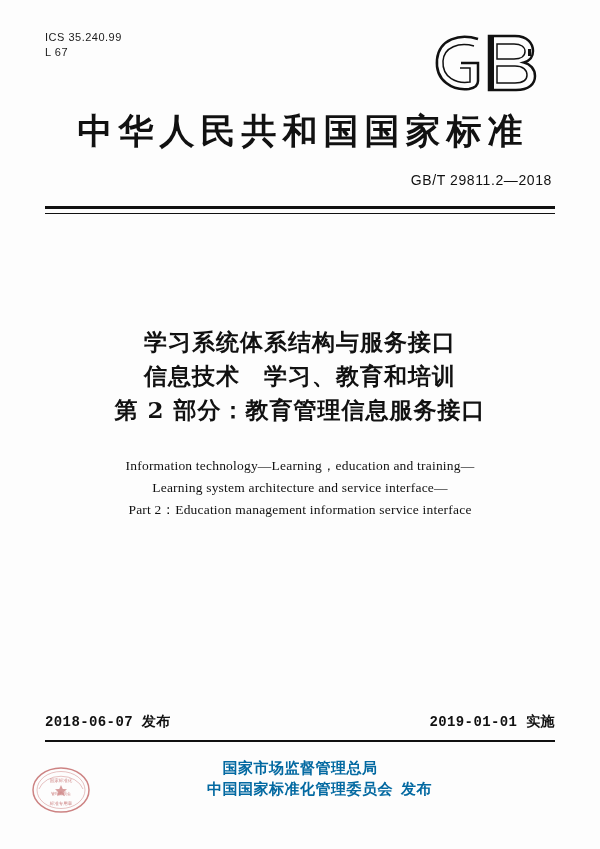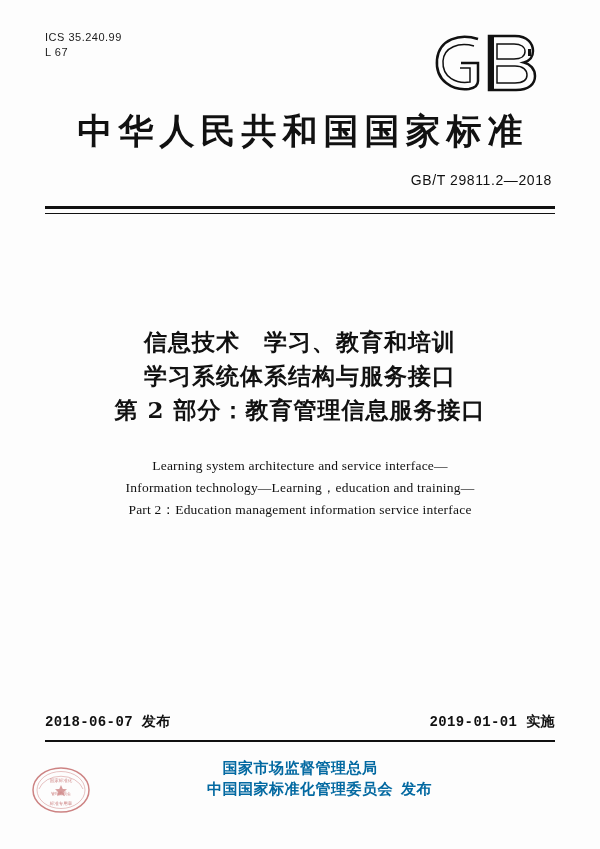--- a/index.html
+++ b/index.html
@@ -216,28 +216,28 @@
   </div>
 
   <div class="national-standard">中华人民共和国国家标准</div>
 
   <div class="std-number">GB/T 29811.2—2018</div>
 
   <div class="rule rule-thick"></div>
   <div class="rule rule-thin"></div>
 
   <div class="cn-title">
+    <div>学习系统体系结构与服务接口</div>
     <div>信息技术　学习、教育和培训</div>
-    <div>学习系统体系结构与服务接口</div>
     <div>第 2 部分：教育管理信息服务接口</div>
   </div>
 
   <div class="en-title">
+    <div>Information technology—Learning，education and training—</div>
     <div>Learning system architecture and service interface—</div>
-    <div>Information technology—Learning，education and training—</div>
     <div>Part 2：Education management information service interface</div>
   </div>
 
   <div class="dates">
     <span>2018-06-07 发布</span>
     <span>2019-01-01 实施</span>
   </div>
 
   <div class="rule-bottom"></div>
 

